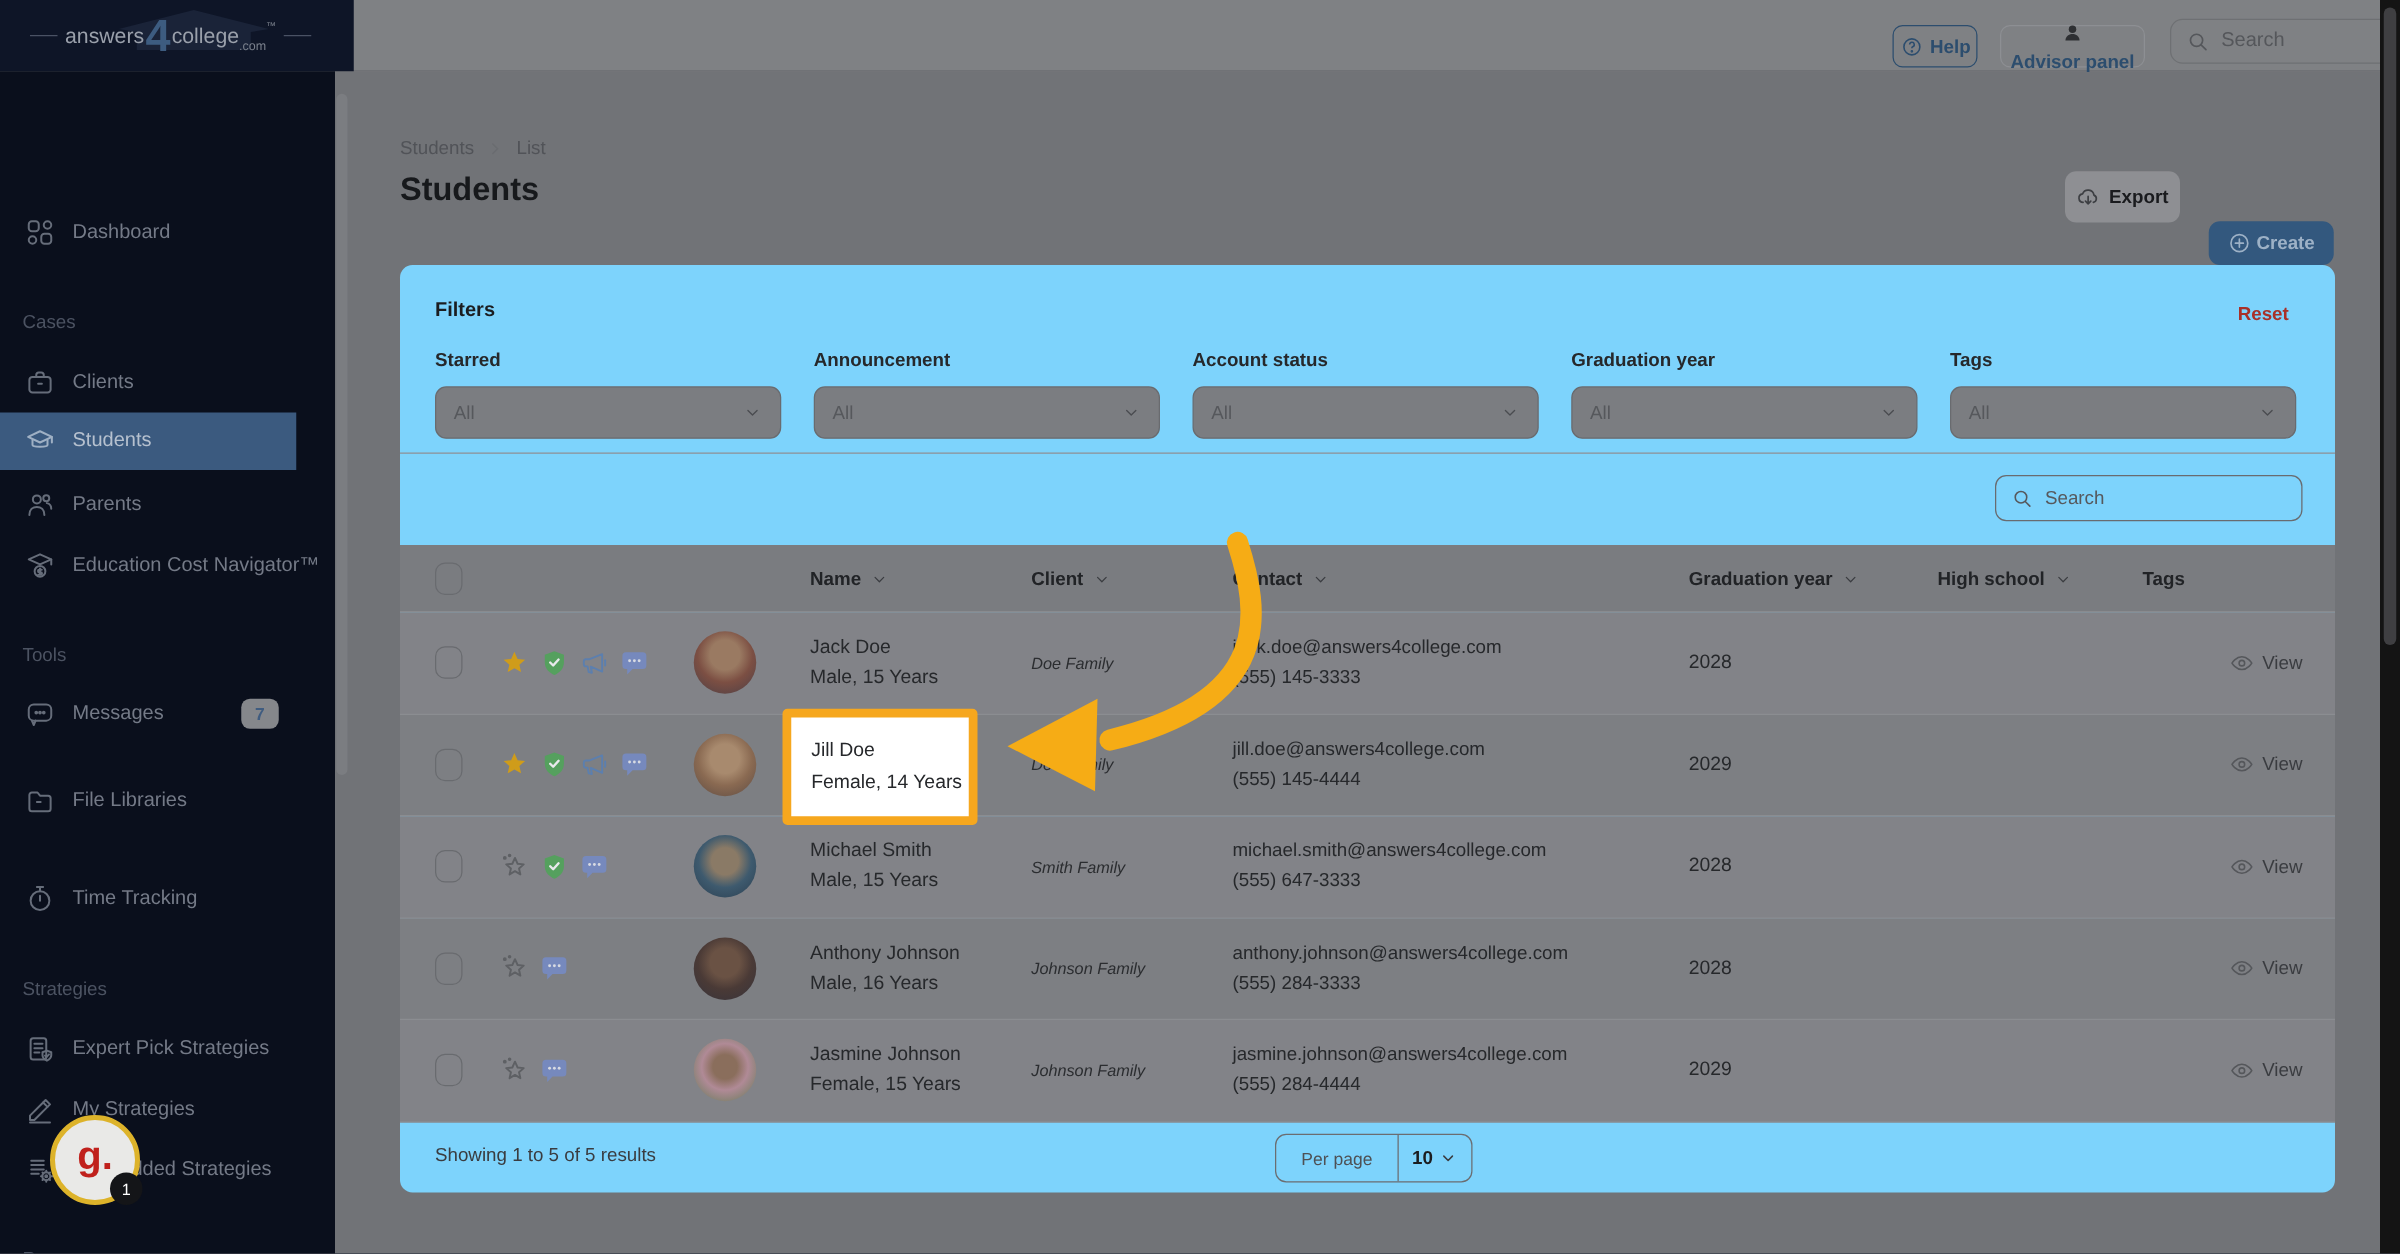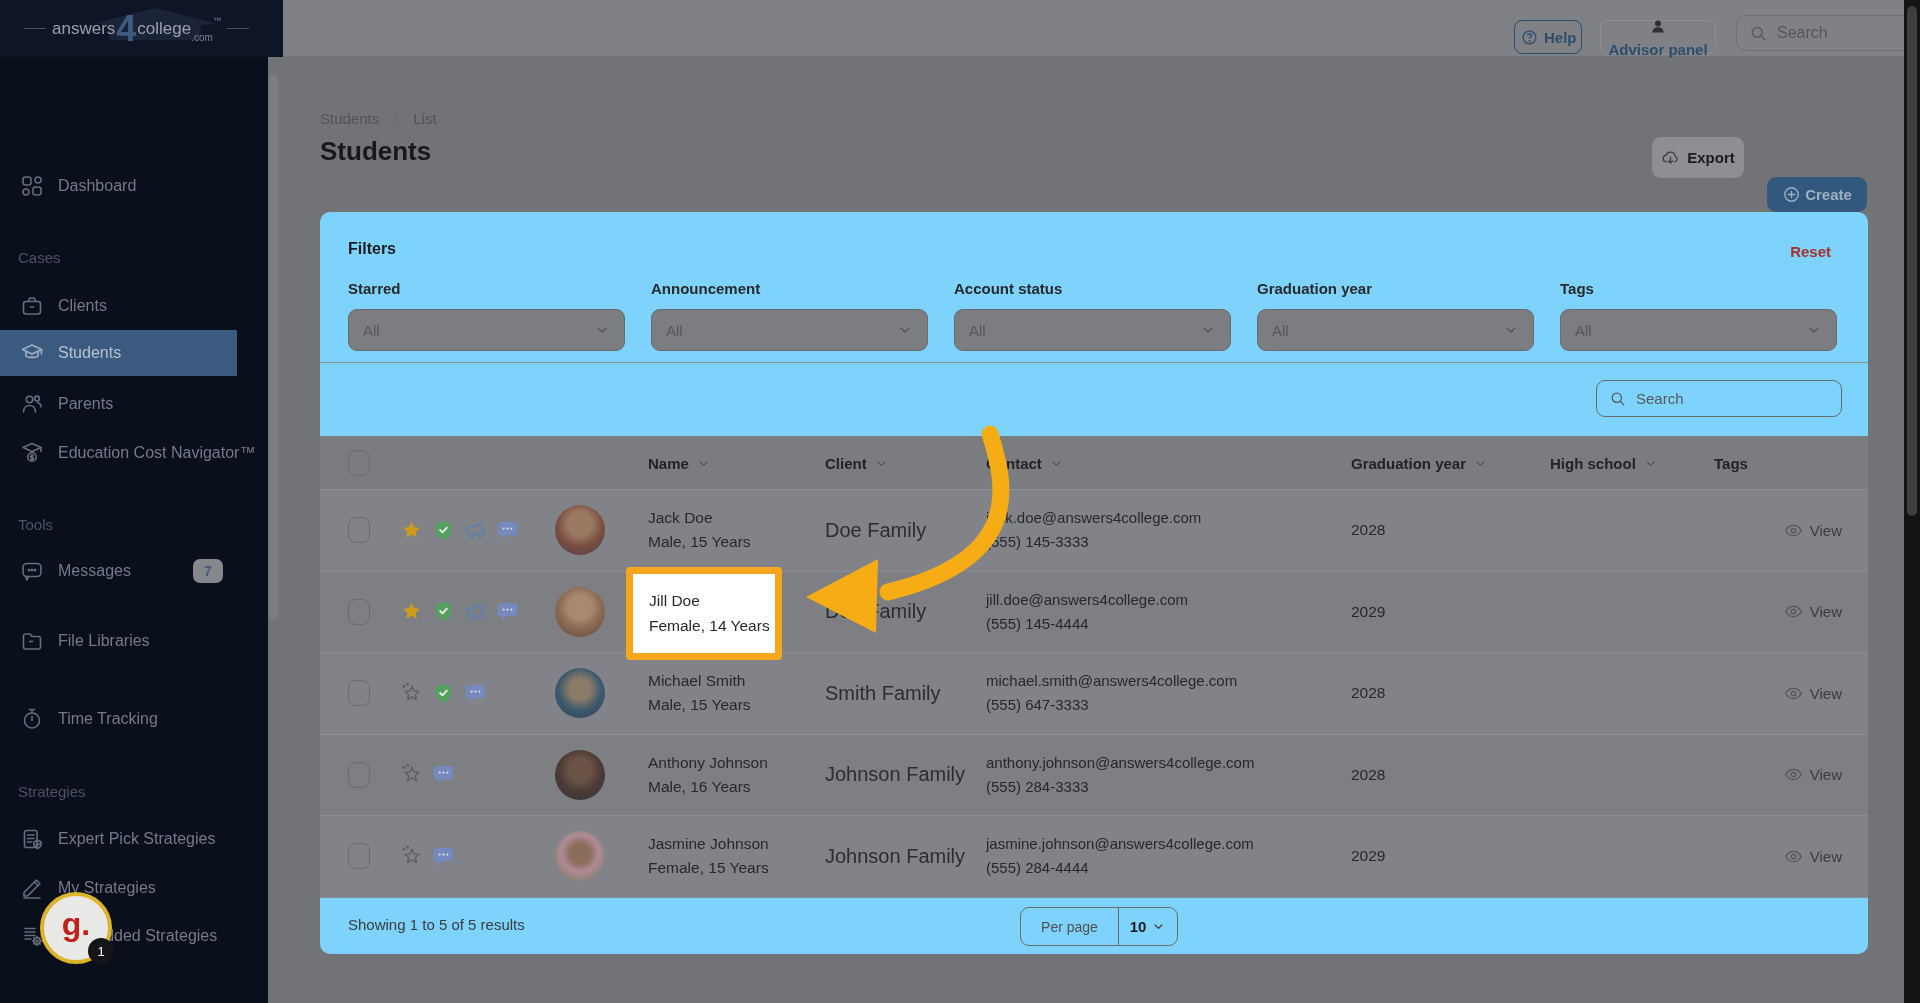--- a/index.html
+++ b/index.html
@@ -76,21 +76,21 @@
   .flag-mega{color:#5c7fae;}
   .flag-chat{color:#7689bd;}
   .c-avatar{left:235px;}
   .avatar-img{width:50px;height:50px;border-radius:50%;}
   .av-jack{background:radial-gradient(circle at 50% 38%,#9a7a62 0 30%,#7c4f43 55%,#4a3e46 100%);}
   .av-jill{background:radial-gradient(circle at 50% 40%,#a88a6e 0 30%,#8a6a52 55%,#5c4a42 100%);}
   .av-michael{background:radial-gradient(circle at 50% 42%,#8a7a66 0 28%,#3e5a6e 55%,#2a3e50 100%);}
   .av-anthony{background:radial-gradient(circle at 50% 40%,#6a5244 0 30%,#4a3a36 55%,#35333c 100%);}
   .av-jasmine{background:radial-gradient(circle at 50% 45%,#8a6e5c 0 26%,#b08a96 50%,#5e7a52 100%);}
   .c-name{left:328px;flex-direction:column;justify-content:center;align-items:flex-start;font-size:15.5px;color:#26282b;line-height:24px;}
-  .c-client{left:505px;font-size:20px;color:#2b2d30;}
+  .c-client{left:505px;font-size:13px;color:#2b2d30;font-style:italic;}
   .c-contact{left:666px;flex-direction:column;justify-content:center;align-items:flex-start;font-size:15px;color:#26282b;line-height:24px;}
   .c-year{left:1031px;font-size:15.5px;color:#26282b;}
   .c-hs{left:1230px;font-size:15.5px;color:#26282b;}
   .c-tags{left:1394px;font-size:15.5px;color:#26282b;}
   .c-view{right:26px;gap:7px;font-size:15px;color:#3a3c40;}
   .c-view .eye{width:19px;height:19px;color:#55575b;}
   .tfoot{position:absolute;left:0;top:685px;width:100%;height:57px;}
   .showing{position:absolute;left:28px;top:19px;font-size:15px;color:#3a3c40;}
   .per-page{position:absolute;left:700px;top:10px;width:158px;height:39px;border:1px solid #6b6d71;border-radius:9px;display:flex;align-items:center;cursor:pointer;}
   .pp-label{flex:1;text-align:center;font-size:14px;color:#4e5054;}

